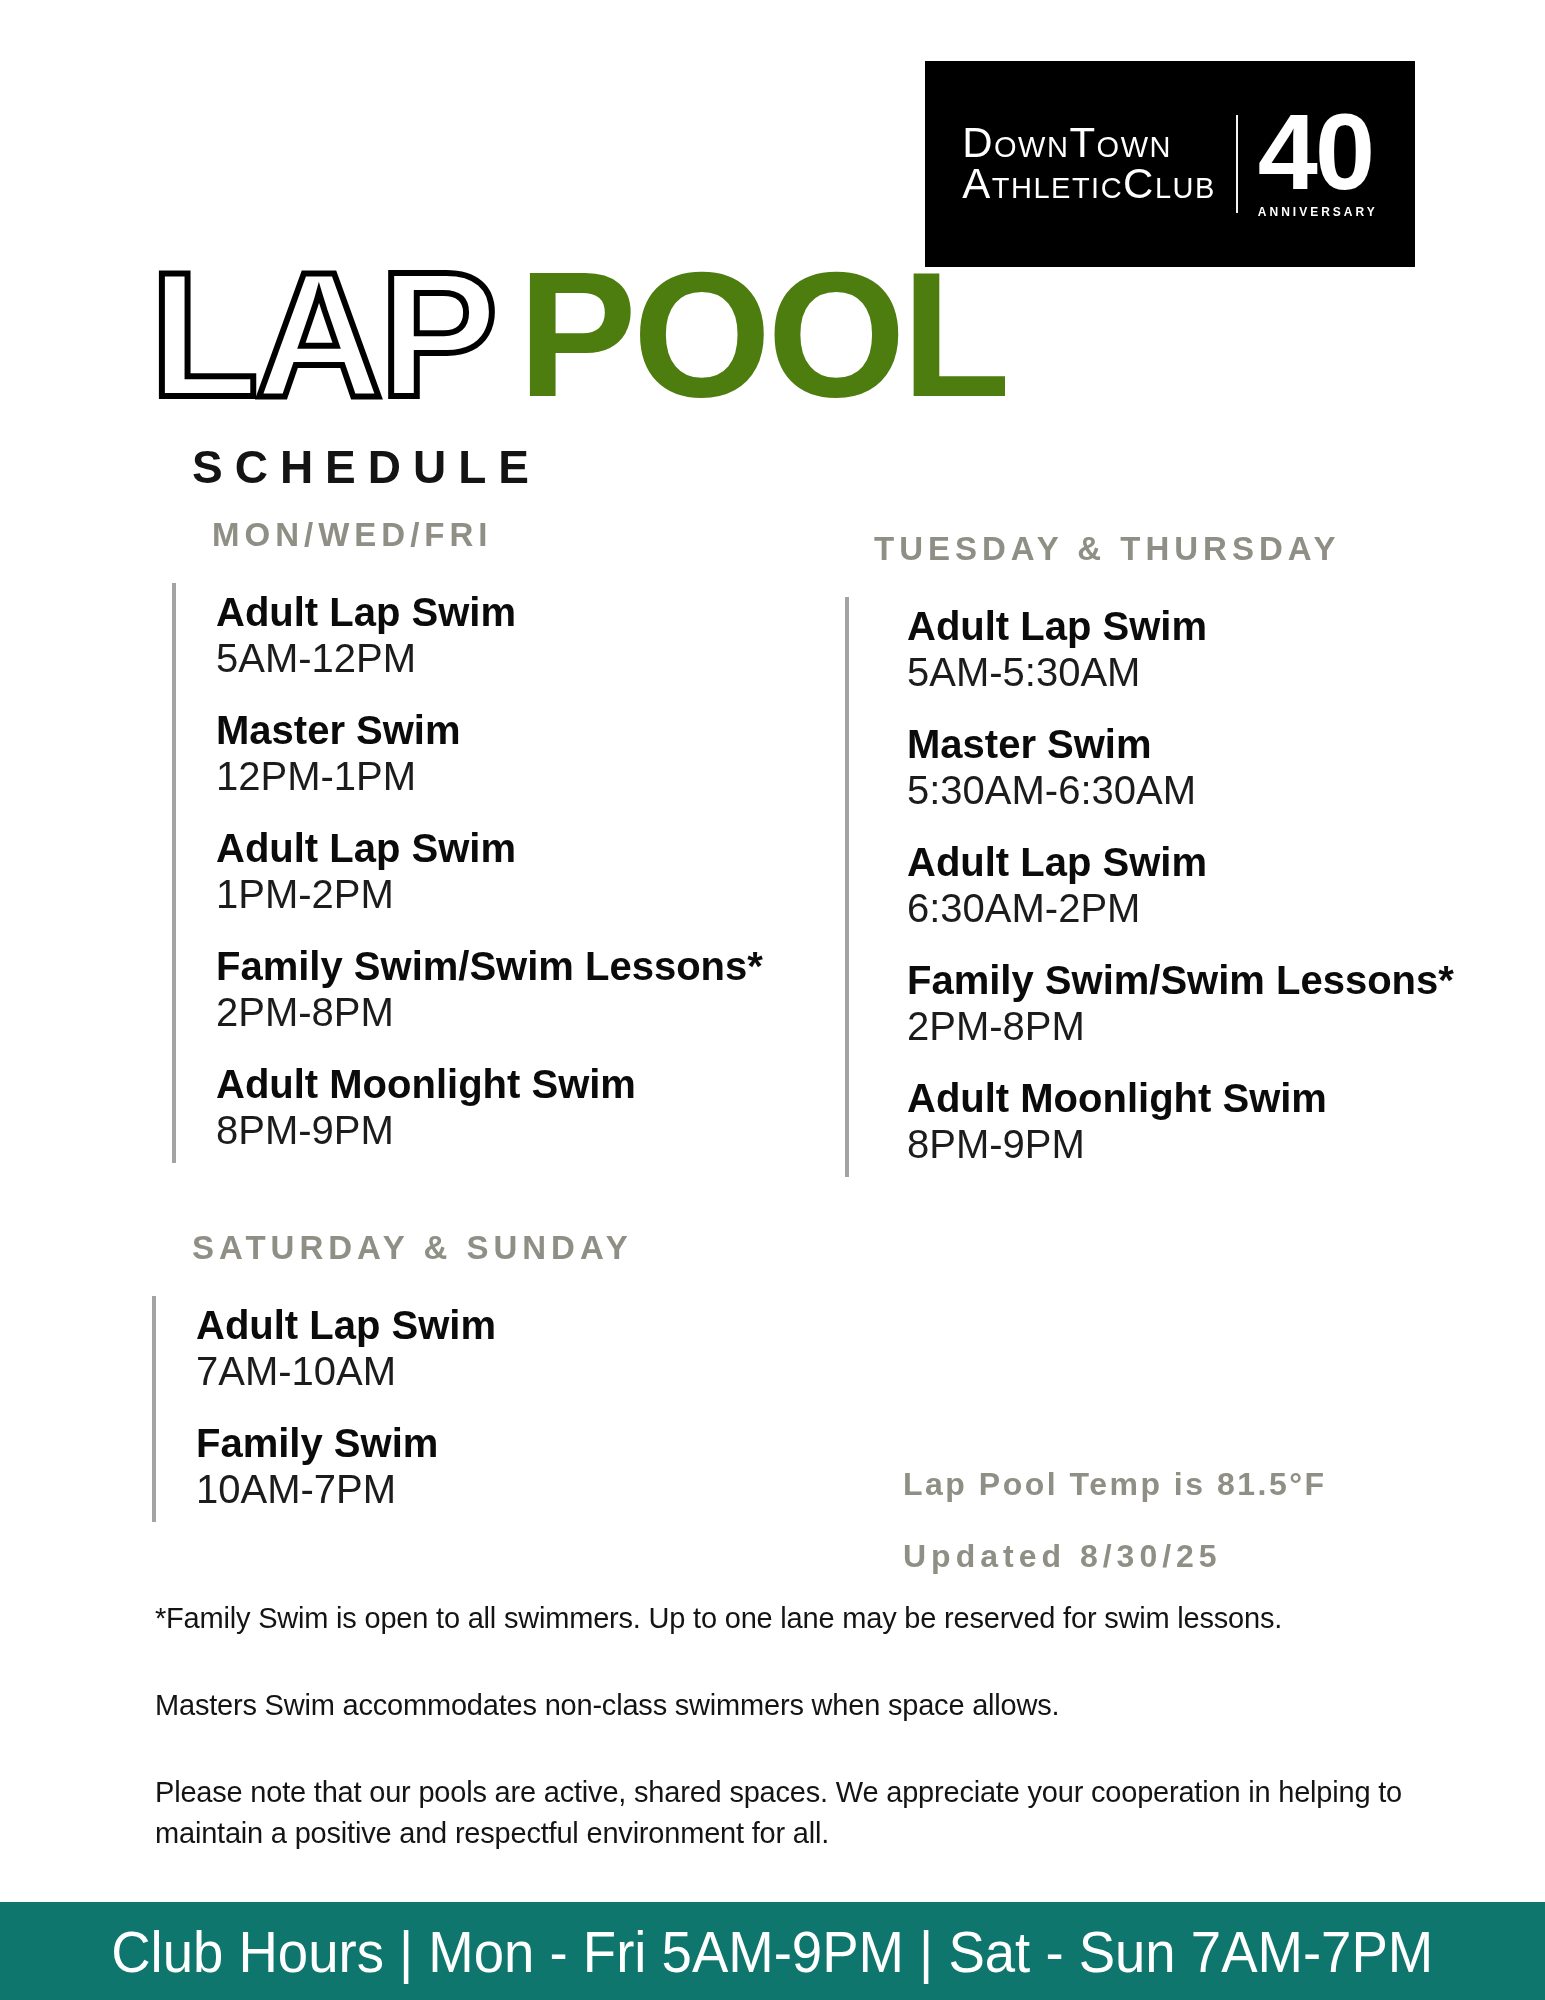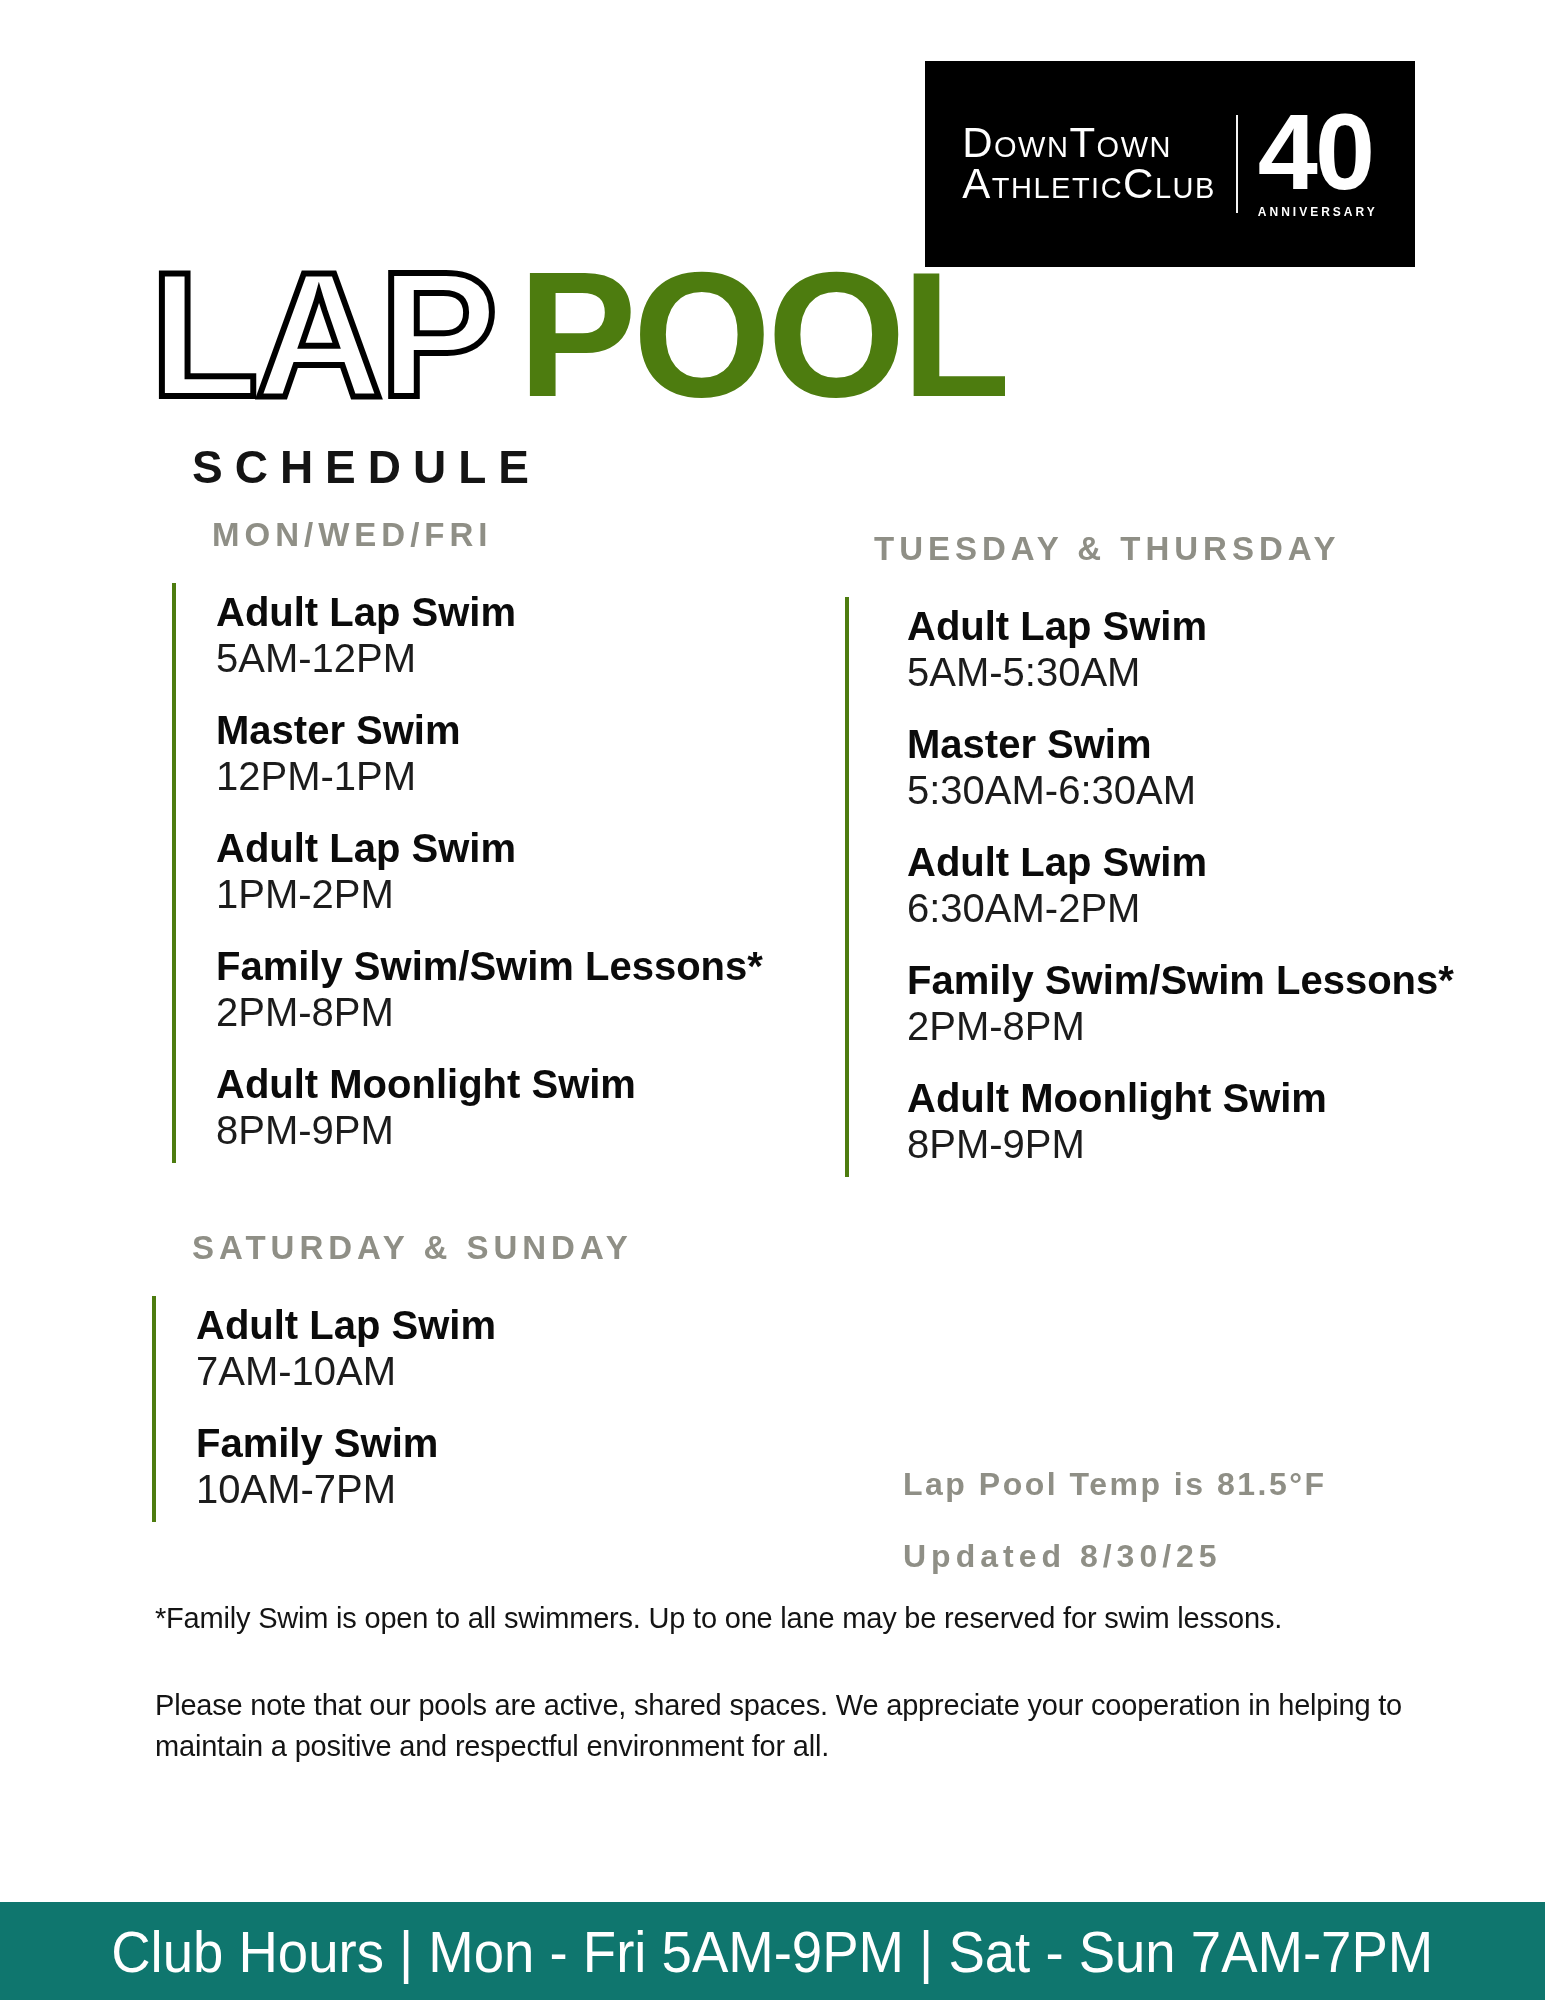--- a/index.html
+++ b/index.html
@@ -40,21 +40,21 @@
   .col { position:absolute; }
   .col1 { left:152px; top:516px; width:670px;padding-left:20px; }
   .col2 { left:845px; top:530px; width:660px; }
   .col3 { left:152px; top:1229px; width:670px; }
   .col-header {
     margin:0; font-size:33px; font-weight:bold; letter-spacing:5px;
     color:#8f8f86; line-height:38px; white-space:nowrap;
   }
   .col1 .col-header, .col3 .col-header { margin-left:40px; }
   .col2 .col-header { margin-left:29px; }
-  .rows { margin-top:29px; border-left:4px solid #4d7c0f; padding:6px 0 10px 40px; }
+  .rows { margin-top:29px; border-left:4px solid #a3a3a3; padding:6px 0 10px 40px; }
   .col2 .rows { padding-left:58px; }
   .entry { margin-bottom:26px; white-space:nowrap; }
   .entry:last-child { margin-bottom:0; }
   .entry-name { font-size:40px; font-weight:bold; line-height:46px; color:#0b0b0b; }
   .entry-time { font-size:40px; font-weight:normal; line-height:46px; color:#1c1c1c; }
 
   
   .info { position:absolute; left:903px; top:1464px; color:#8f8f86; font-weight:bold; white-space:nowrap; }
   .info .temp    { font-size:32px; letter-spacing:2.5px; line-height:40px; }
   .info .updated { font-size:32px; letter-spacing:5px; line-height:40px; margin-top:32px; }
@@ -162,20 +162,21 @@
     </div>
   </section>
 
   <aside class="info">
     <div class="temp">Lap Pool Temp is 81.5°F</div>
     <div class="updated">Updated 8/30/25</div>
   </aside>
 
   <section class="footnotes">
     <p class="fn fn-narrow">*Family Swim is open to all swimmers. Up to one lane may be reserved for swim lessons.</p>
+    <p class="fn">Masters Swim accommodates non-class swimmers when space allows.</p>
     <p class="fn fn-wide">Please note that our pools are active, shared spaces. We appreciate your cooperation in helping to maintain a positive and respectful environment for all.</p>
   </section>
 
   <footer class="club-hours-bar">
     <span>Club Hours | Mon - Fri 5AM-9PM | Sat - Sun 7AM-7PM</span>
   </footer>
 
 </div>
 
 </body></html>

